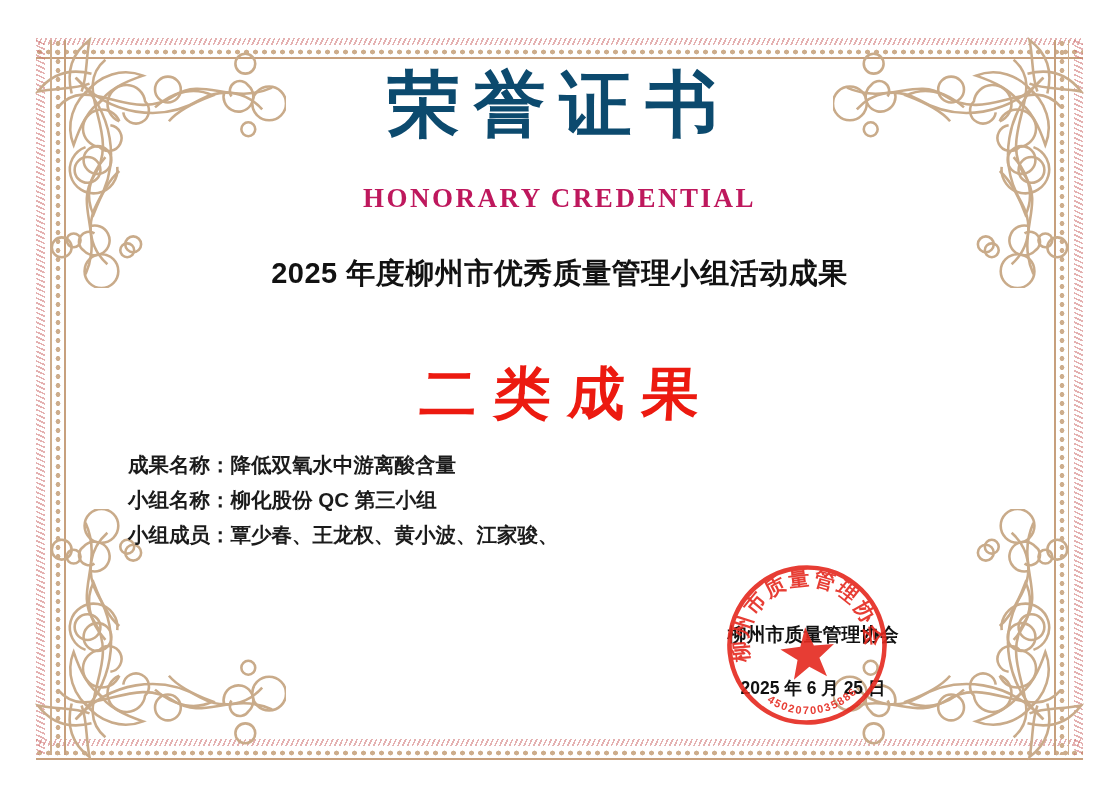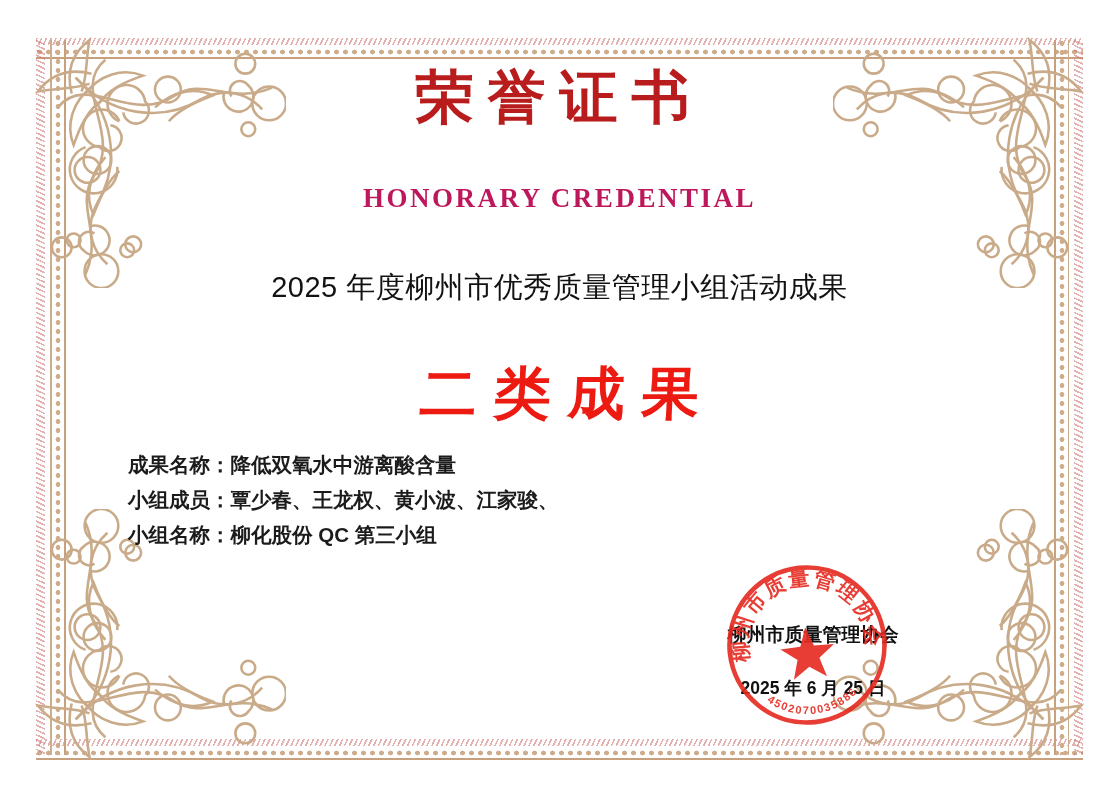--- a/index.html
+++ b/index.html
@@ -27,27 +27,27 @@
   
   .corner{position:absolute;width:258px;height:258px;z-index:1;}
   .corner.tl{left:28px;top:30px;}
   .corner.tr{right:28px;top:30px;transform:scaleX(-1);}
   .corner.bl{left:28px;bottom:24px;transform:scaleY(-1);}
   .corner.br{right:28px;bottom:24px;transform:scale(-1,-1);}
   
   .abs{position:absolute;left:0;right:0;text-align:center;z-index:3;}
   .title{
     top:66px;font-family:"Liberation Serif",serif;font-weight:700;
-    font-size:58px;letter-spacing:14px;padding-left:0;color:#b91c1c;line-height:1.1;
+    font-size:72px;letter-spacing:14px;padding-left:0;color:#0c4a6e;line-height:1.1;
   }
   .subtitle{
     top:183px;font-family:"Liberation Serif",serif;font-weight:700;
     font-size:27px;letter-spacing:2.5px;color:#be185d;
   }
-  .event{top:268px;font-weight:400;font-size:29px;color:#121212;letter-spacing:.5px;}
+  .event{top:254px;font-weight:700;font-size:29px;color:#121212;letter-spacing:.5px;}
   .award{
     top:356px;font-family:"Liberation Serif",serif;font-weight:700;
     font-size:57px;letter-spacing:17px;padding-left:17px;color:#ec1a10;transform:skewX(-3deg);
   }
   .fields{position:absolute;left:128px;top:447px;z-index:3;font-weight:700;font-size:20.5px;color:#1b1b1b;}
   .field-row{height:35px;line-height:35px;white-space:nowrap;}
   .field-row .indent{display:inline-block;width:102px;}
   .issuer{position:absolute;left:703px;width:220px;top:622px;text-align:center;z-index:3;font-weight:700;font-size:19px;color:#111;white-space:nowrap;}
   .date{position:absolute;left:703px;width:220px;top:676px;text-align:center;z-index:3;font-weight:700;font-size:17.5px;color:#111;white-space:nowrap;}
   
@@ -121,24 +121,24 @@
 <div class="abs title">荣誉证书</div>
 <div class="abs subtitle">HONORARY CREDENTIAL</div>
 <div class="abs event">2025 年度柳州市优秀质量管理小组活动成果</div>
 <div class="abs award">二类成果</div>
 
 <div class="fields">
   <div class="field-row">
     <span>成果名称：</span><span>降低双氧水中游离酸含量</span>
   </div>
   <div class="field-row">
-    <span>小组成员：</span><span>覃少春、王龙权、黄小波、江家骏、</span>
+    <span>小组名称：</span><span>柳化股份 QC 第三小组</span>
   </div>
   <div class="field-row">
-    <span>小组名称：</span><span>柳化股份 QC 第三小组</span>
+    <span>小组成员：</span><span>覃少春、王龙权、黄小波、江家骏、</span>
   </div>
 </div>
 
 <div class="issuer">柳州市质量管理协会</div>
 <div class="date">2025 年 6 月 25 日</div>
 
 <svg class="seal" viewBox="0 0 170 170">
   <circle cx="85" cy="85" r="74" fill="none" stroke="#e5291f" stroke-width="4.5"></circle>
   <path id="seal-arc-top" d="M33.3,109 A57,57 0 1 1 136.7,109" fill="none"></path>
   <path id="seal-arc-bottom" d="M34.4,127.4 A66,66 0 0 0 135.6,127.4" fill="none"></path>

